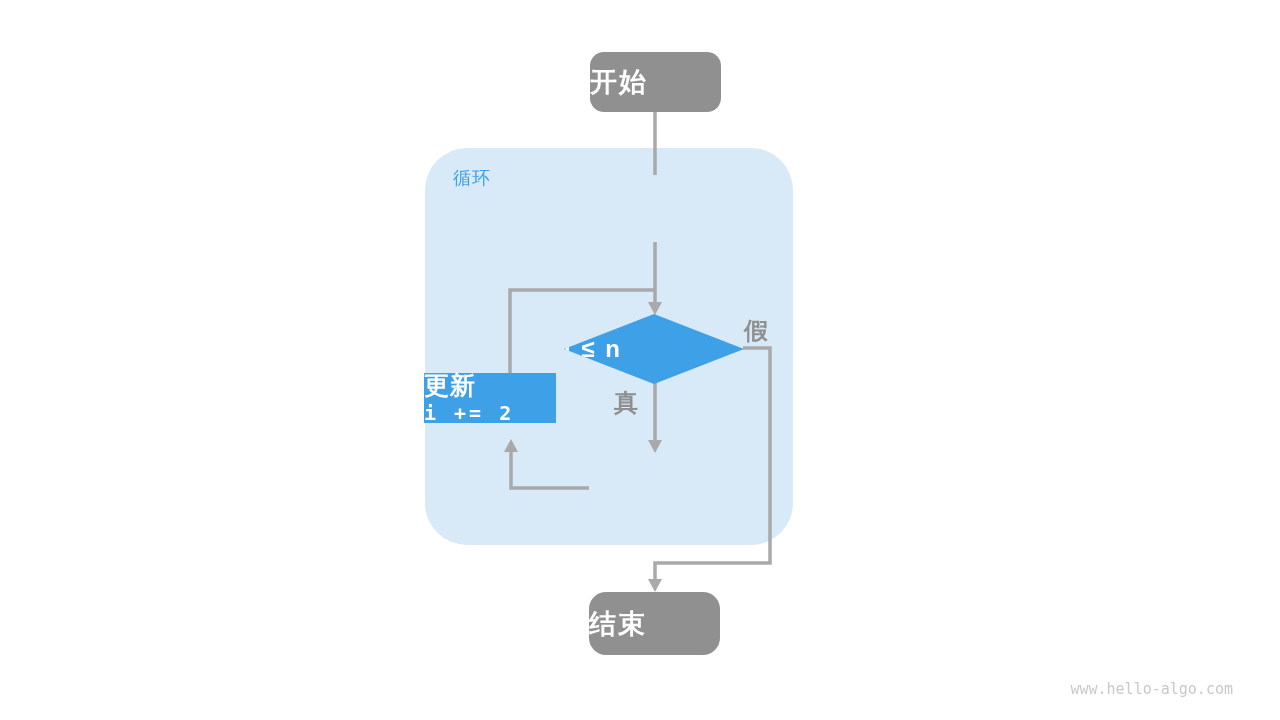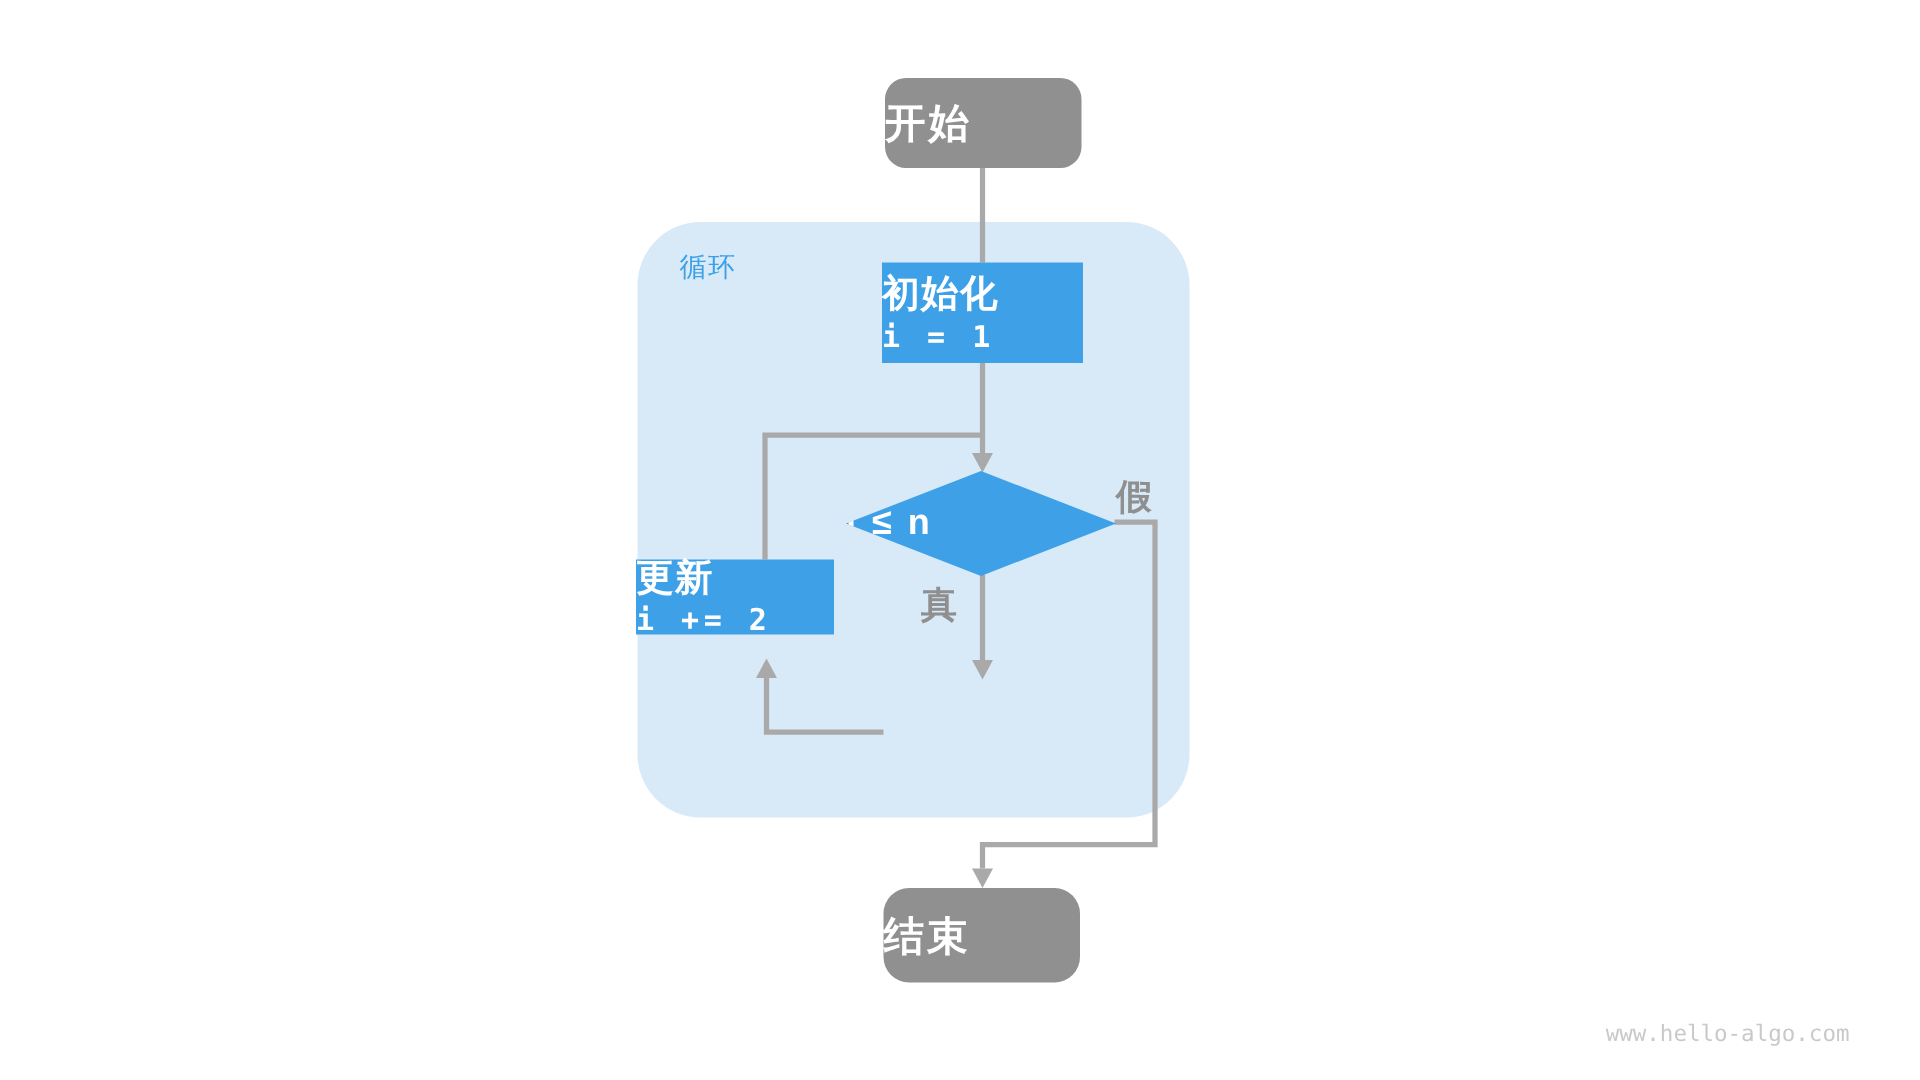--- a/index.html
+++ b/index.html
@@ -130,24 +130,20 @@
       <polygon points="648,440 662,440 655,453"></polygon>
       <polygon points="648,579 662,579 655,592"></polygon>
       <polygon points="504,452 518,452 511,439"></polygon>
     </g>
   </svg>
 
   <div class="node terminal node-start">
     <span>开始</span>
   </div>
 
-  <div class="node process node-init">
-    <span class="proc-title">初始化</span>
-    <span class="code">i = 1</span>
-  </div>
 
   <div class="node node-diamond">
     <span class="diamond-code">i ≤ n</span>
   </div>
 
   <div class="node process node-update">
     <span class="proc-title">更新</span>
     <span class="code">i += 2</span>
   </div>
 

